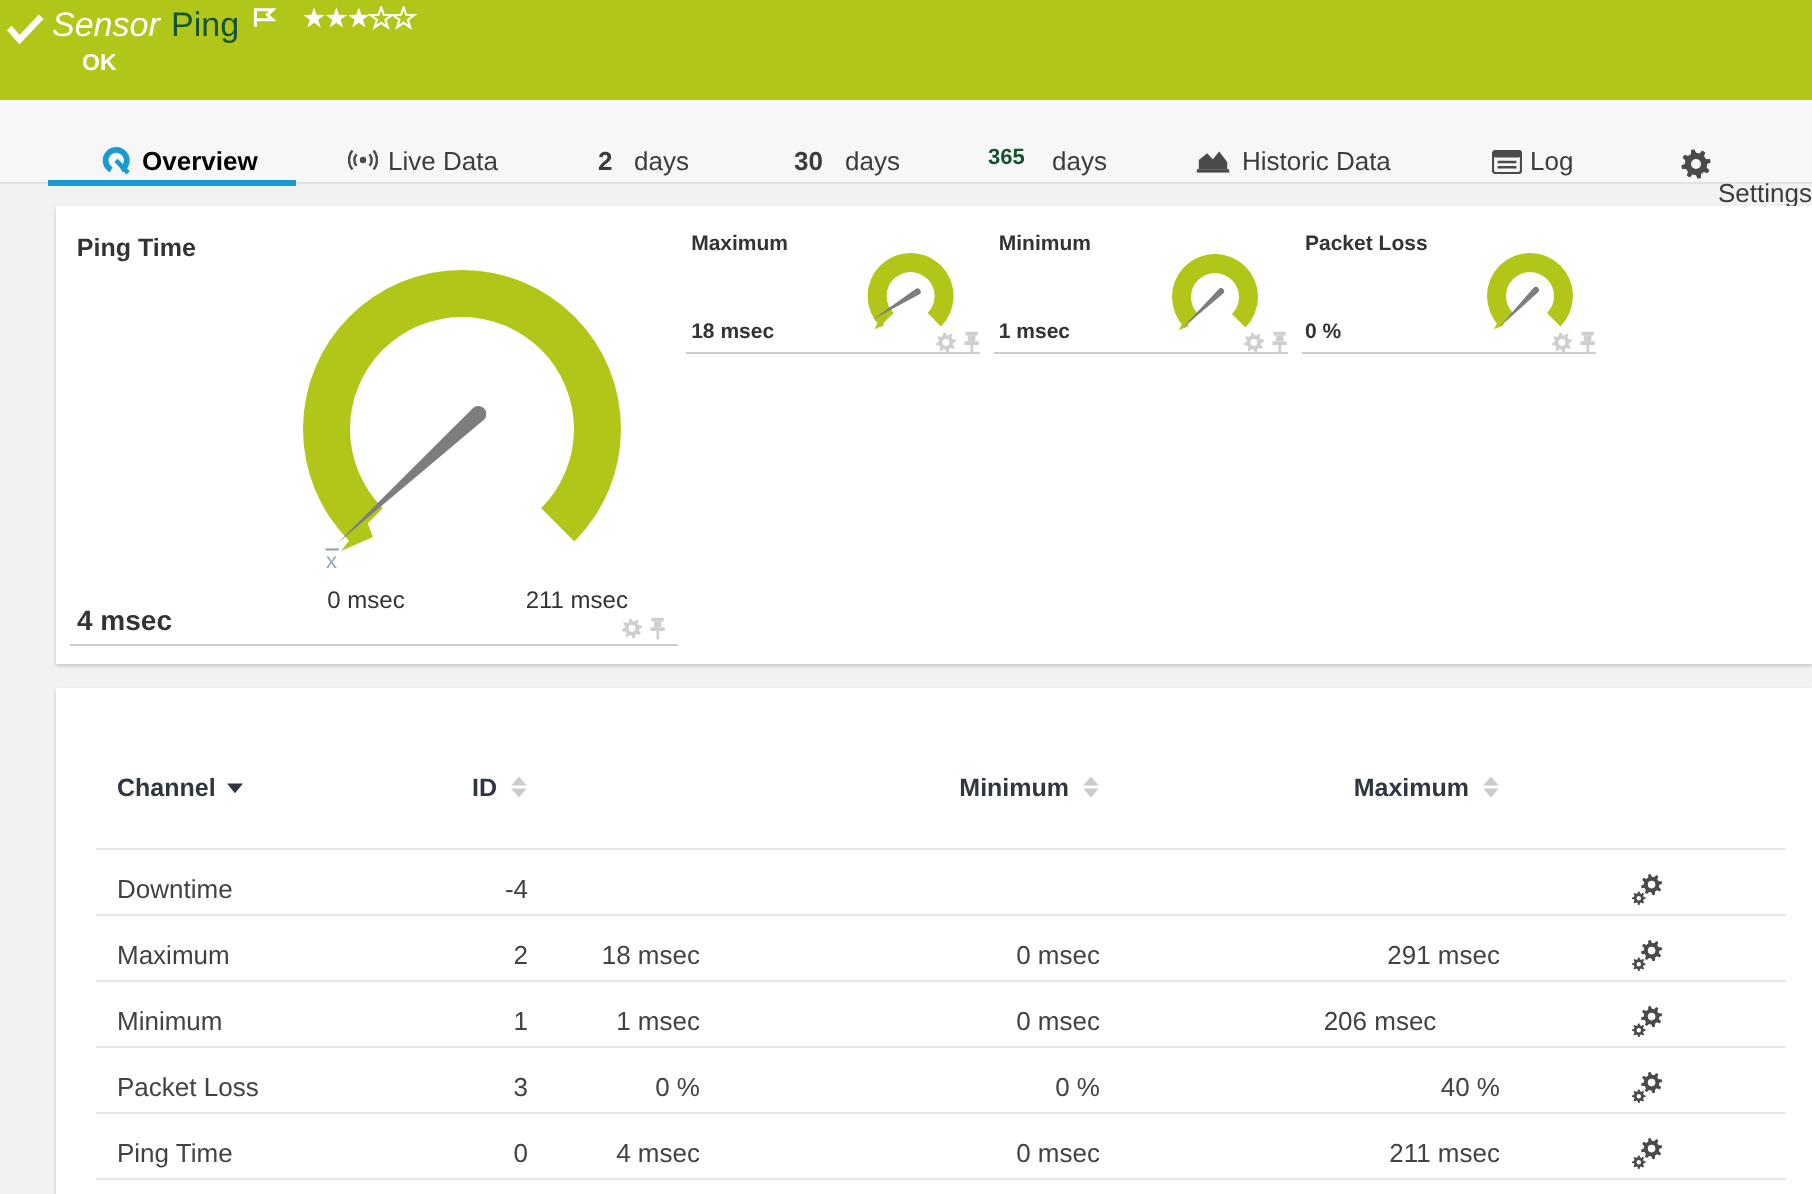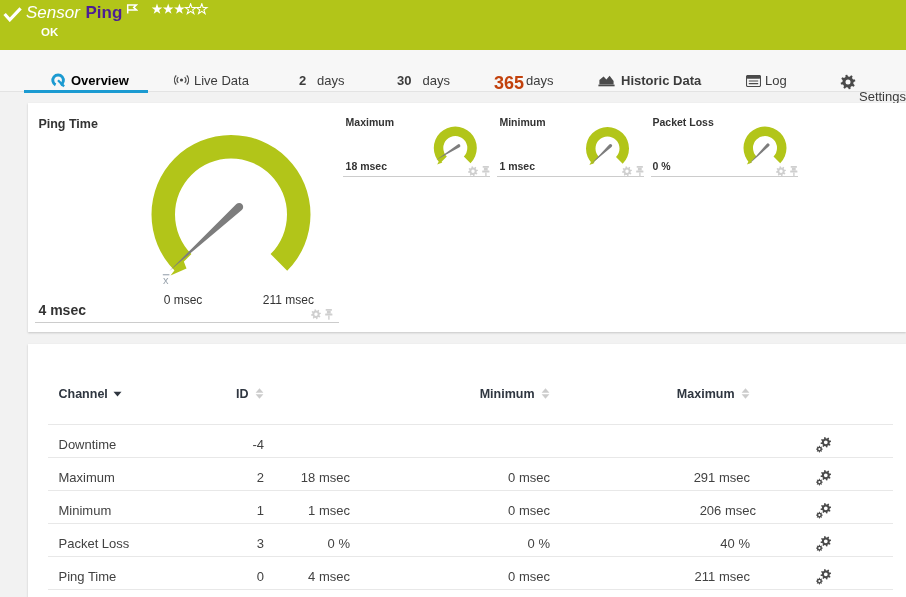--- a/index.html
+++ b/index.html
@@ -3,21 +3,21 @@
 *{margin:0;padding:0;box-sizing:border-box}
 html,body{width:906px;height:597px;overflow:hidden}
 body{position:relative;background:#f2f2f2;font-family:"Liberation Sans",sans-serif;}
 .abs{position:absolute}
 </style></head><body>
 <div class="abs" style="left:0;top:0;width:906px;height:50px;background:#b2c519">
 <svg class="abs" style="left:3px;top:7px" width="19" height="15" viewBox="0 0 19 15">
       <path d="M1.6,7 L6.8,12.8 L17.6,1.4" stroke="#fff" stroke-width="3.2" fill="none"></path>
     </svg>
 <div class="abs" style="left:26px;top:3px;font-size:17px;font-style:italic;color:#fff">Sensor</div>
-<div class="abs" style="left:85.5px;top:3px;font-size:17px;font-weight:bold;color:#4c1d95">Ping</div>
+<div class="abs" style="left:85.5px;top:3px;font-size:17px;font-weight:normal;color:#14532d">Ping</div>
 <svg class="abs" style="left:126px;top:3.5px" width="12" height="13" viewBox="0 0 12 13">
       <path d="M1.7,9.4 L1.7,0.9 L10.4,0.9 L7.7,3.4 L10.4,5.9 L1.7,5.9" stroke="#fff" stroke-width="1.5" fill="none"></path>
     </svg>
 <svg class="abs" style="left:151px;top:2.5px" width="58" height="13" viewBox="0 0 58 13">
       <polygon points="6.0,0.6 4.7,4.4 0.7,4.5 3.9,6.9 2.7,10.7 6.0,8.4 9.3,10.7 8.1,6.9 11.3,4.5 7.3,4.4" fill="#fff"></polygon>
       <polygon points="17.2,0.6 15.9,4.4 11.9,4.5 15.1,6.9 13.9,10.7 17.2,8.4 20.5,10.7 19.3,6.9 22.5,4.5 18.5,4.4" fill="#fff"></polygon>
       <polygon points="28.4,0.6 27.1,4.4 23.1,4.5 26.3,6.9 25.1,10.7 28.4,8.4 31.7,10.7 30.5,6.9 33.7,4.5 29.7,4.4" fill="#fff"></polygon>
       <polygon points="39.6,0.6 38.3,4.4 34.3,4.5 37.5,6.9 36.3,10.7 39.6,8.4 42.9,10.7 41.7,6.9 44.9,4.5 40.9,4.4" fill="none" stroke="#fff" stroke-width="1.05"></polygon>
       <polygon points="50.8,0.6 49.5,4.4 45.5,4.5 48.7,6.9 47.5,10.7 50.8,8.4 54.1,10.7 52.9,6.9 56.1,4.5 52.1,4.4" fill="none" stroke="#fff" stroke-width="1.05"></polygon>
     </svg>
@@ -36,27 +36,27 @@
       <path d="M10.7,3.1 A4.3,4.3 0 0 1 10.7,8.9"></path>
       <path d="M12.8,1.3 A7.3,7.3 0 0 1 12.8,10.7"></path>
     </g>
     <circle cx="7.5" cy="6" r="1.6" fill="#4a4a4a"></circle>
   </svg>
 <div class="abs" style="left:194px;top:73px;font-size:13px;font-weight:normal;color:#3c3c3c;white-space:nowrap">Live Data</div>
 <div class="abs" style="left:299px;top:73px;font-size:13px;font-weight:normal;color:#3c3c3c;white-space:nowrap"><b>2</b></div>
 <div class="abs" style="left:317px;top:73px;font-size:13px;font-weight:normal;color:#3c3c3c;white-space:nowrap">days</div>
 <div class="abs" style="left:397px;top:73px;font-size:13px;font-weight:bold;color:#3c3c3c;white-space:nowrap"><b>30</b></div>
 <div class="abs" style="left:422.5px;top:73px;font-size:13px;font-weight:normal;color:#3c3c3c;white-space:nowrap">days</div>
-<div class="abs" style="left:494px;top:73px;font-size:18px;font-weight:normal;color:#c2410c;white-space:nowrap"><b>365</b></div>
+<div class="abs" style="left:494px;top:73px;font-size:11px;font-weight:normal;color:#14532d;white-space:nowrap"><b>365</b></div>
 <div class="abs" style="left:526px;top:73px;font-size:13px;font-weight:normal;color:#3c3c3c;white-space:nowrap">days</div>
 <svg class="abs" style="left:598px;top:74px" width="17" height="13" viewBox="0 0 17 13">
     <path d="M1.4,10.6 L1.4,6 L5.6,2.6 L8.4,5.6 L11.6,1.8 L15.6,7 L15.6,10.6 Z" fill="#4a4a4a"></path>
     <rect x="0.4" y="10.6" width="16.2" height="1.7" fill="#4a4a4a"></rect>
   </svg>
-<div class="abs" style="left:621px;top:73px;font-size:13px;font-weight:bold;color:#3c3c3c;white-space:nowrap">Historic Data</div>
+<div class="abs" style="left:621px;top:73px;font-size:13px;font-weight:normal;color:#3c3c3c;white-space:nowrap">Historic Data</div>
 <svg class="abs" style="left:746px;top:75px" width="15" height="12" viewBox="0 0 15 12">
     <rect x="0.5" y="0.5" width="14" height="11" rx="1.2" fill="none" stroke="#4a4a4a" stroke-width="1.1"></rect>
     <rect x="0.5" y="0.5" width="14" height="3.2" rx="1.2" fill="#4a4a4a"></rect>
     <path d="M2.8,6 H12.2 M2.8,8.6 H12.2" stroke="#4a4a4a" stroke-width="1.2"></path>
   </svg>
 <div class="abs" style="left:765px;top:73px;font-size:13px;font-weight:normal;color:#3c3c3c;white-space:nowrap">Log</div>
 <svg class="abs" style="left:840px;top:73.5px" width="16" height="16" viewBox="0 0 16 16">
     <path d="M13.60,8.05 L15.36,7.19 L14.96,5.50 L13.01,5.50 L11.99,4.07 L12.63,2.23 L11.16,1.31 L9.78,2.69 L8.05,2.40 L7.19,0.64 L5.50,1.04 L5.50,2.99 L4.07,4.01 L2.23,3.37 L1.31,4.84 L2.69,6.22 L2.40,7.95 L0.64,8.81 L1.04,10.50 L2.99,10.50 L4.01,11.93 L3.37,13.77 L4.84,14.69 L6.22,13.31 L7.95,13.60 L8.81,15.36 L10.50,14.96 L10.50,13.01 L11.93,11.99 L13.77,12.63 L14.69,11.16 L13.31,9.78 Z M10.50,8.00 A2.5,2.5 0 1 0 5.50,8.00 A2.5,2.5 0 1 0 10.50,8.00 Z" fill="#4a4a4a" fill-rule="evenodd"></path>
   </svg>
 <div class="abs" style="left:859px;top:89px;font-size:13px;font-weight:normal;color:#3c3c3c;white-space:nowrap">Settings</div>
@@ -163,21 +163,21 @@
 <div class="abs" style="left:442px;top:125.7px;width:80px;text-align:right;font-size:13px;color:#424242">0 msec</div>
 <div class="abs" style="left:642px;top:125.7px;width:80px;text-align:right;font-size:13px;color:#424242">291 msec</div>
 <svg class="abs" style="left:788px;top:126.3px" width="16" height="16" viewBox="0 0 16 16">
       <path d="M13.70,5.40 L15.08,4.82 L14.82,3.60 L13.32,3.62 L12.63,2.62 L13.19,1.23 L12.14,0.55 L11.10,1.62 L9.90,1.40 L9.32,0.02 L8.10,0.28 L8.12,1.78 L7.12,2.47 L5.73,1.91 L5.05,2.96 L6.12,4.00 L5.90,5.20 L4.52,5.78 L4.78,7.00 L6.28,6.98 L6.97,7.98 L6.41,9.37 L7.46,10.05 L8.50,8.98 L9.70,9.20 L10.28,10.58 L11.50,10.32 L11.48,8.82 L12.48,8.13 L13.87,8.69 L14.55,7.64 L13.48,6.60 Z M11.70,5.30 A1.9,1.9 0 1 0 7.90,5.30 A1.9,1.9 0 1 0 11.70,5.30 Z" fill="#4a4a4a" fill-rule="evenodd"></path>
       <path d="M5.83,12.68 L6.78,12.50 L6.78,11.70 L5.83,11.52 L5.53,10.79 L6.07,10.00 L5.50,9.43 L4.71,9.97 L3.98,9.67 L3.80,8.72 L3.00,8.72 L2.82,9.67 L2.09,9.97 L1.30,9.43 L0.73,10.00 L1.27,10.79 L0.97,11.52 L0.02,11.70 L0.02,12.50 L0.97,12.68 L1.27,13.41 L0.73,14.20 L1.30,14.77 L2.09,14.23 L2.82,14.53 L3.00,15.48 L3.80,15.48 L3.98,14.53 L4.71,14.23 L5.50,14.77 L6.07,14.20 L5.53,13.41 Z M4.50,12.10 A1.1,1.1 0 1 0 2.30,12.10 A1.1,1.1 0 1 0 4.50,12.10 Z" fill="#4a4a4a" fill-rule="evenodd"></path>
     </svg>
 <div class="abs" style="left:30.5px;top:158.7px;font-size:13px;color:#424242">Minimum</div>
 <div class="abs" style="left:156px;top:158.7px;width:80px;text-align:right;font-size:13px;color:#424242">1</div>
 <div class="abs" style="left:242px;top:158.7px;width:80px;text-align:right;font-size:13px;color:#424242">1 msec</div>
 <div class="abs" style="left:442px;top:158.7px;width:80px;text-align:right;font-size:13px;color:#424242">0 msec</div>
-<div class="abs" style="left:648px;top:158.7px;width:80px;text-align:right;font-size:13px;color:#424242">206 msec</div>
+<div class="abs" style="left:622px;top:158.7px;width:80px;text-align:center;font-size:13px;color:#424242">206 msec</div>
 <svg class="abs" style="left:788px;top:159.29999999999998px" width="16" height="16" viewBox="0 0 16 16">
       <path d="M13.70,5.40 L15.08,4.82 L14.82,3.60 L13.32,3.62 L12.63,2.62 L13.19,1.23 L12.14,0.55 L11.10,1.62 L9.90,1.40 L9.32,0.02 L8.10,0.28 L8.12,1.78 L7.12,2.47 L5.73,1.91 L5.05,2.96 L6.12,4.00 L5.90,5.20 L4.52,5.78 L4.78,7.00 L6.28,6.98 L6.97,7.98 L6.41,9.37 L7.46,10.05 L8.50,8.98 L9.70,9.20 L10.28,10.58 L11.50,10.32 L11.48,8.82 L12.48,8.13 L13.87,8.69 L14.55,7.64 L13.48,6.60 Z M11.70,5.30 A1.9,1.9 0 1 0 7.90,5.30 A1.9,1.9 0 1 0 11.70,5.30 Z" fill="#4a4a4a" fill-rule="evenodd"></path>
       <path d="M5.83,12.68 L6.78,12.50 L6.78,11.70 L5.83,11.52 L5.53,10.79 L6.07,10.00 L5.50,9.43 L4.71,9.97 L3.98,9.67 L3.80,8.72 L3.00,8.72 L2.82,9.67 L2.09,9.97 L1.30,9.43 L0.73,10.00 L1.27,10.79 L0.97,11.52 L0.02,11.70 L0.02,12.50 L0.97,12.68 L1.27,13.41 L0.73,14.20 L1.30,14.77 L2.09,14.23 L2.82,14.53 L3.00,15.48 L3.80,15.48 L3.98,14.53 L4.71,14.23 L5.50,14.77 L6.07,14.20 L5.53,13.41 Z M4.50,12.10 A1.1,1.1 0 1 0 2.30,12.10 A1.1,1.1 0 1 0 4.50,12.10 Z" fill="#4a4a4a" fill-rule="evenodd"></path>
     </svg>
 <div class="abs" style="left:30.5px;top:191.7px;font-size:13px;color:#424242">Packet Loss</div>
 <div class="abs" style="left:156px;top:191.7px;width:80px;text-align:right;font-size:13px;color:#424242">3</div>
 <div class="abs" style="left:242px;top:191.7px;width:80px;text-align:right;font-size:13px;color:#424242">0 %</div>
 <div class="abs" style="left:442px;top:191.7px;width:80px;text-align:right;font-size:13px;color:#424242">0 %</div>
 <div class="abs" style="left:642px;top:191.7px;width:80px;text-align:right;font-size:13px;color:#424242">40 %</div>
 <svg class="abs" style="left:788px;top:192.29999999999998px" width="16" height="16" viewBox="0 0 16 16">

